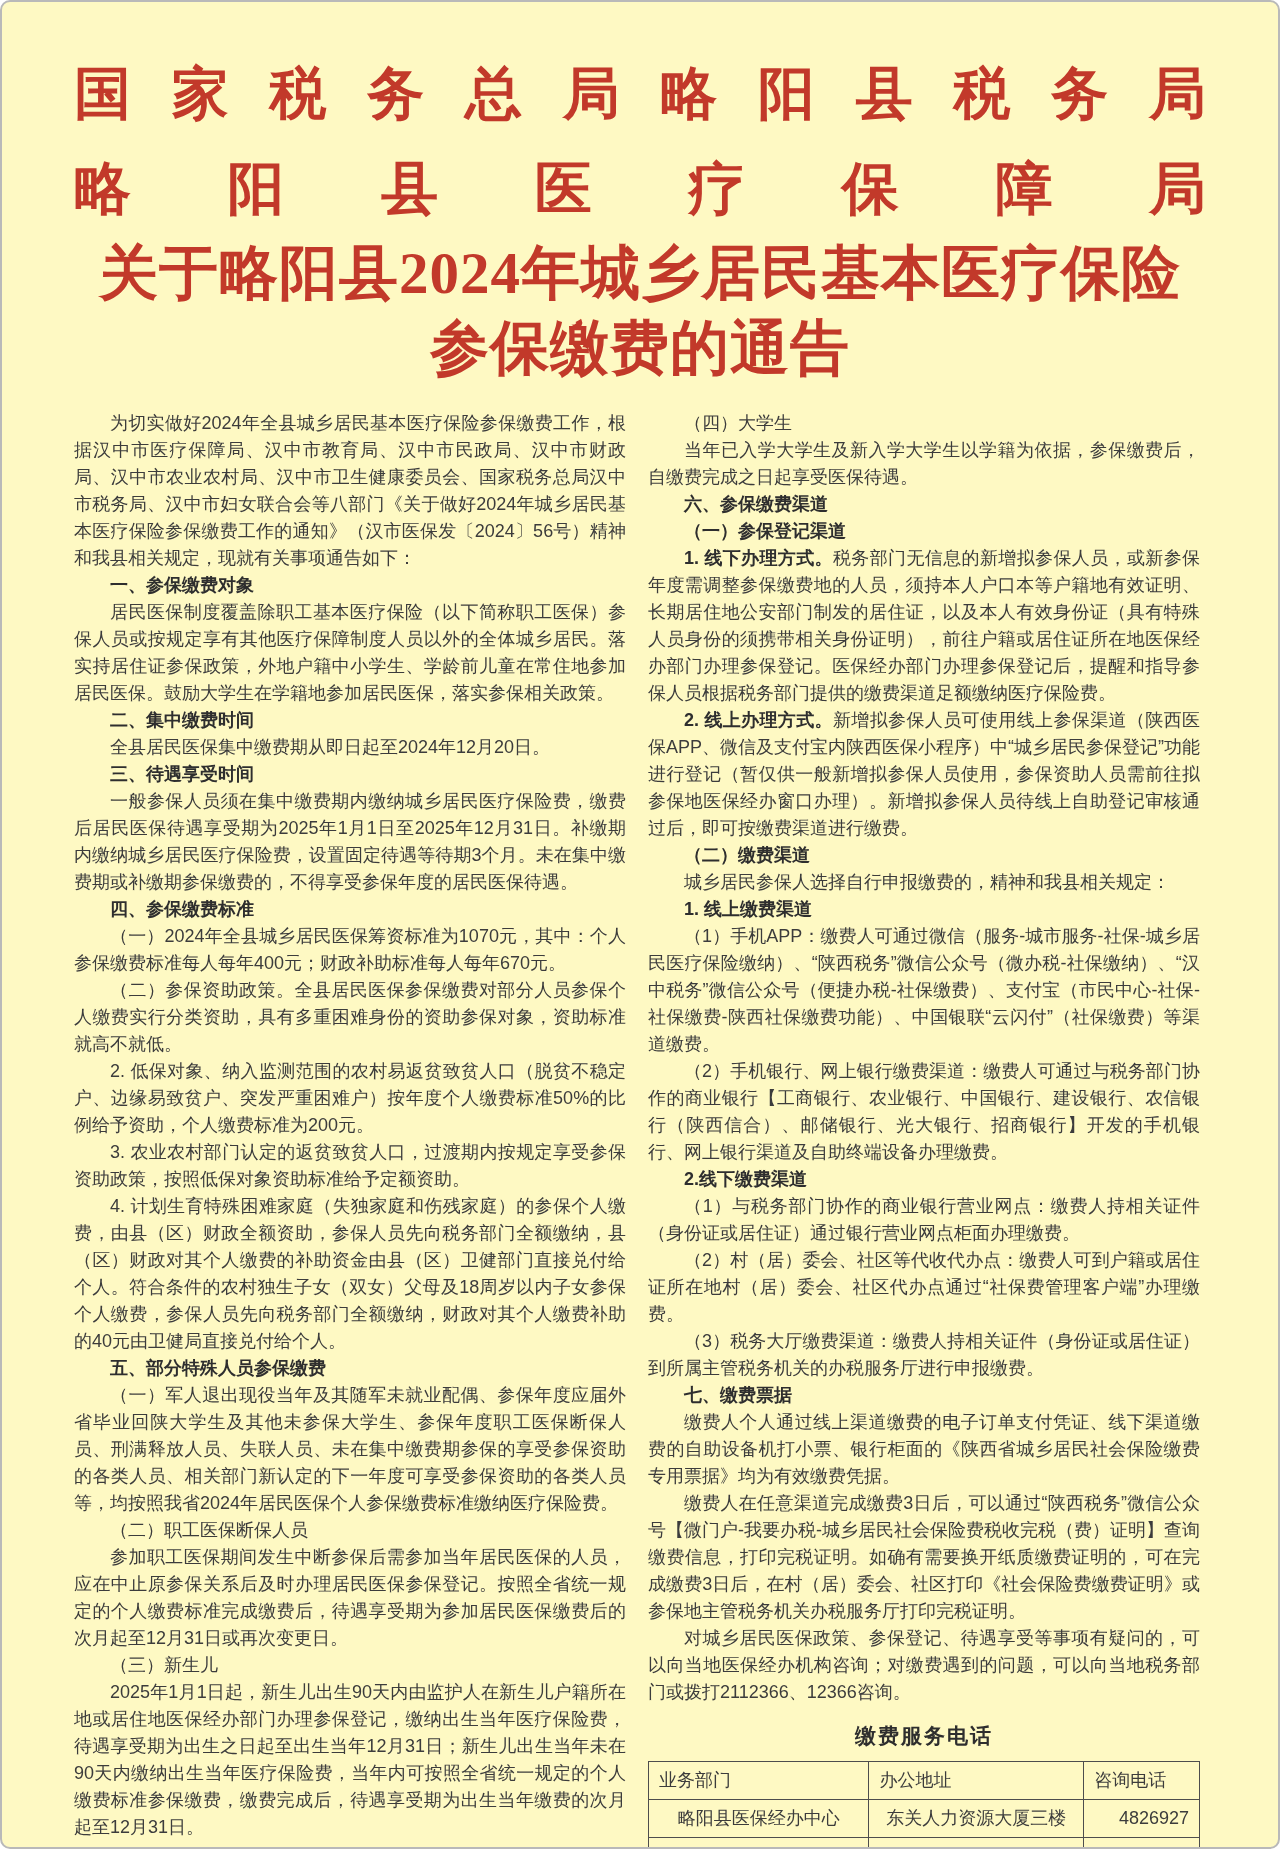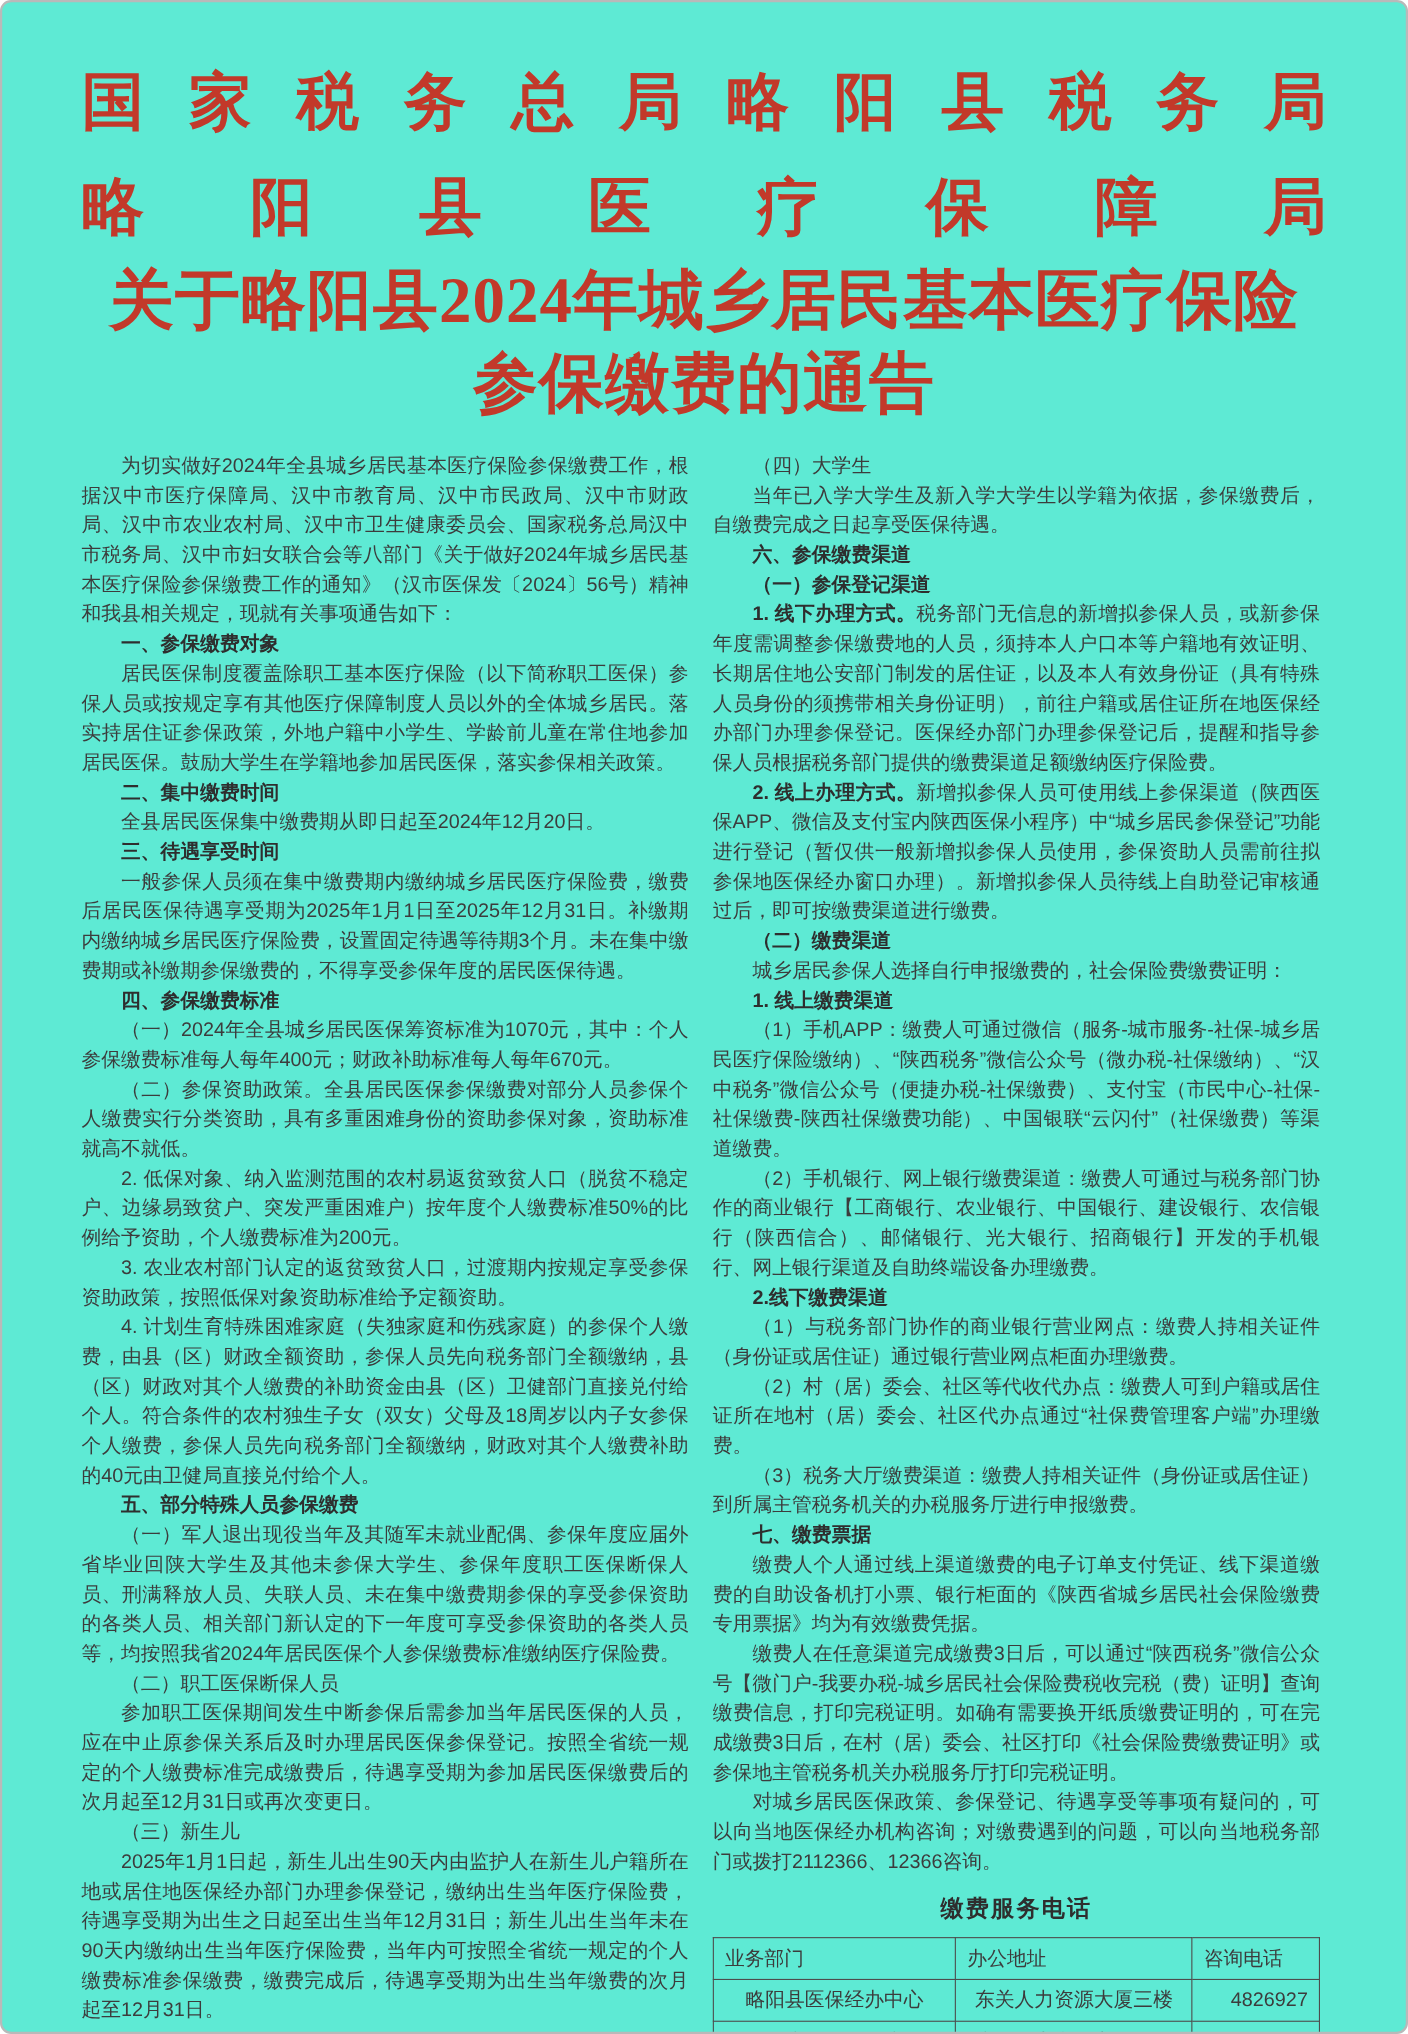--- a/index.html
+++ b/index.html
@@ -3,21 +3,21 @@
 <meta charset="utf-8">
 <style>
   :root{
     --title-red:#c2392a;
     --seal-red:#cf3a2b;
     --body-text:#3c3c3c;
   }
   html,body{margin:0;padding:0;background:#ffffff;}
   .page{
     width:1280px;height:1849px;box-sizing:border-box;
-    background:#5eead4;border:2px solid #b9b9b9;border-radius:10px;
+    background:#fef9c3;border:2px solid #b9b9b9;border-radius:10px;
     padding:44px 72px 0 72px;overflow:hidden;position:relative;
     font-family:"Liberation Sans","DejaVu Sans",sans-serif;
   }
   .title{font-family:"Liberation Serif","DejaVu Serif",serif;color:var(--title-red);font-weight:bold;margin:0;}
   .t1,.t2{font-size:57px;line-height:95px;text-align:justify;text-align-last:justify;}
   .t3,.t4{font-size:59px;line-height:75px;text-align:center;letter-spacing:1px;}
   .cols{display:flex;gap:22px;margin-top:24px;}
   .col{width:552px;font-size:18px;line-height:27px;color:var(--body-text);text-align:justify;}
   .p{margin:0;text-indent:2em;}
   .h{margin:0;text-indent:2em;font-weight:bold;color:#2e2e2e;}
@@ -66,21 +66,21 @@
     </div>
 
     <div class="col">
       <p class="p">（四）大学生</p>
       <p class="p">当年已入学大学生及新入学大学生以学籍为依据，参保缴费后，自缴费完成之日起享受医保待遇。</p>
       <p class="h">六、参保缴费渠道</p>
       <p class="h">（一）参保登记渠道</p>
       <p class="p"><span class="lead">1. 线下办理方式。</span><span>税务部门无信息的新增拟参保人员，或新参保年度需调整参保缴费地的人员，须持本人户口本等户籍地有效证明、长期居住地公安部门制发的居住证，以及本人有效身份证（具有特殊人员身份的须携带相关身份证明），前往户籍或居住证所在地医保经办部门办理参保登记。医保经办部门办理参保登记后，提醒和指导参保人员根据税务部门提供的缴费渠道足额缴纳医疗保险费。</span></p>
       <p class="p"><span class="lead">2. 线上办理方式。</span><span>新增拟参保人员可使用线上参保渠道（陕西医保APP、微信及支付宝内陕西医保小程序）中“城乡居民参保登记”功能进行登记（暂仅供一般新增拟参保人员使用，参保资助人员需前往拟参保地医保经办窗口办理）。新增拟参保人员待线上自助登记审核通过后，即可按缴费渠道进行缴费。</span></p>
       <p class="h">（二）缴费渠道</p>
-      <p class="p">城乡居民参保人选择自行申报缴费的，社会保险费缴费证明：</p>
+      <p class="p">城乡居民参保人选择自行申报缴费的，精神和我县相关规定：</p>
       <p class="h">1. 线上缴费渠道</p>
       <p class="p">（1）手机APP：缴费人可通过微信（服务-城市服务-社保-城乡居民医疗保险缴纳）、“陕西税务”微信公众号（微办税-社保缴纳）、“汉中税务”微信公众号（便捷办税-社保缴费）、支付宝（市民中心-社保-社保缴费-陕西社保缴费功能）、中国银联“云闪付”（社保缴费）等渠道缴费。</p>
       <p class="p">（2）手机银行、网上银行缴费渠道：缴费人可通过与税务部门协作的商业银行【工商银行、农业银行、中国银行、建设银行、农信银行（陕西信合）、邮储银行、光大银行、招商银行】开发的手机银行、网上银行渠道及自助终端设备办理缴费。</p>
       <p class="h">2.线下缴费渠道</p>
       <p class="p">（1）与税务部门协作的商业银行营业网点：缴费人持相关证件（身份证或居住证）通过银行营业网点柜面办理缴费。</p>
       <p class="p">（2）村（居）委会、社区等代收代办点：缴费人可到户籍或居住证所在地村（居）委会、社区代办点通过“社保费管理客户端”办理缴费。</p>
       <p class="p">（3）税务大厅缴费渠道：缴费人持相关证件（身份证或居住证）到所属主管税务机关的办税服务厅进行申报缴费。</p>
       <p class="h">七、缴费票据</p>
       <p class="p">缴费人个人通过线上渠道缴费的电子订单支付凭证、线下渠道缴费的自助设备机打小票、银行柜面的《陕西省城乡居民社会保险缴费专用票据》均为有效缴费凭据。</p>
       <p class="p">缴费人在任意渠道完成缴费3日后，可以通过“陕西税务”微信公众号【微门户-我要办税-城乡居民社会保险费税收完税（费）证明】查询缴费信息，打印完税证明。如确有需要换开纸质缴费证明的，可在完成缴费3日后，在村（居）委会、社区打印《社会保险费缴费证明》或参保地主管税务机关办税服务厅打印完税证明。</p>

